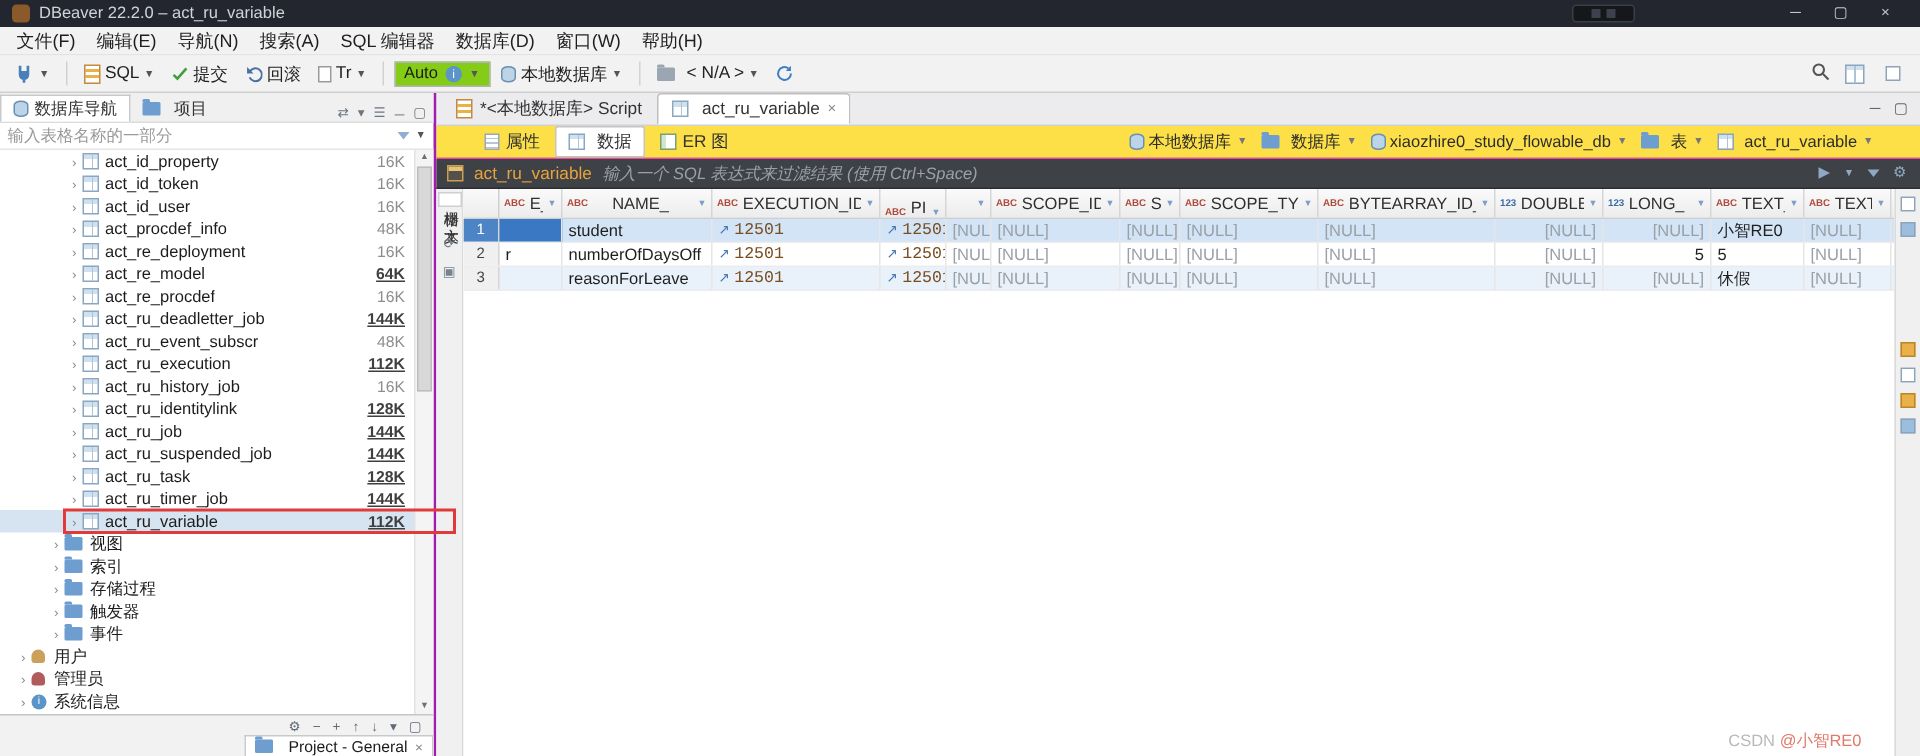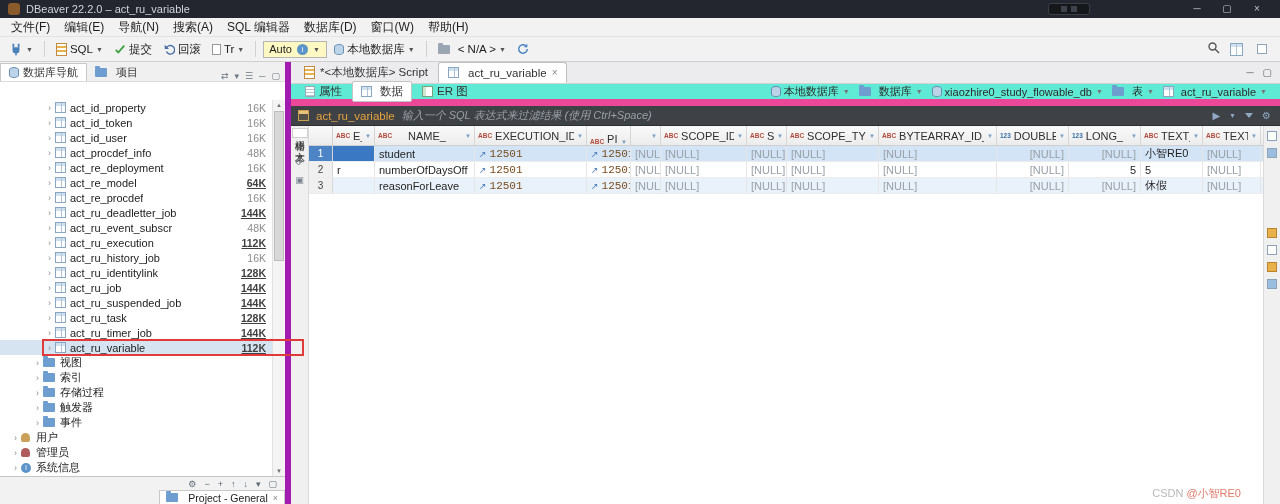--- a/index.html
+++ b/index.html
@@ -18,31 +18,31 @@
   .overlay-badge i { width:6px; height:6px; background:#3c414b; display:block; }
   .win-controls { margin-left:auto; display:flex; }
   .win-btn { width:30px; text-align:center; font-size:10px; color:#c2c7cf; line-height:18px; }
   
   .menubar { height:19px; background:#f2f2f3; display:flex; align-items:center; padding-left:4px; border-bottom:1px solid #e3e3e3; }
   .menu-item { padding:0 7px; font-size:12px; color:#1e1e1e; white-space:nowrap; }
   .toolbar { height:25px; background:#f2f2f3; border-bottom:1px solid #cfcfcf; display:flex; align-items:center; padding:0 5px; gap:3px; }
   .tbtn { display:flex; align-items:center; gap:3px; padding:1px 4px; border-radius:2px; font-size:11.5px; color:#222; white-space:nowrap; }
   .tsep { width:1px; height:16px; background:#d2d2d2; margin:0 4px; flex:none; }
   .caret { font-size:7px; color:#555; }
-  .combo { background:#fef9c3; border:1px solid #b5b5b5; height:17px; display:flex; align-items:center; padding:0 5px; gap:5px; font-size:11px; min-width:64px; }
+  .combo { background:#84cc16; border:1px solid #b5b5b5; height:17px; display:flex; align-items:center; padding:0 5px; gap:5px; font-size:11px; min-width:64px; }
   .info-dot { width:11px; height:11px; border-radius:50%; background:#5b94c8; color:#fff; font-size:8px;
     display:inline-flex; align-items:center; justify-content:center; flex:none; }
   .toolbar-right { margin-left:auto; display:flex; gap:10px; align-items:center; padding-right:8px; }
   .ic-doc { width:9px; height:11px; border:1px solid #999; background:#fff; display:inline-block; }
   .ic-sqlpage { width:11px; height:13px; border:1px solid #c48a3f; display:inline-block;
     background:linear-gradient(#fff 2px, #e8b14a 2px 4px, #fff 4px 6px, #e8b14a 6px 8px, #fff 8px); }
   
   .main { display:flex; height:442px; }
   
-  .left-panel { width:291px; min-width:291px; border-right:6px solid #a21caf; position:relative; background:#fff; }
+  .left-panel { width:291px; min-width:291px; border-right:2px solid #a21caf; position:relative; background:#fff; }
   .panel-tabs { height:20px; background:#f0f0f1; border-bottom:1px solid #dcdcdc; display:flex; align-items:flex-end; font-size:11px; }
   .ptab { padding:0 8px; display:flex; gap:4px; align-items:center; height:18px; color:#333; }
   .ptab.active { background:#fff; border:1px solid #c9c9c9; border-bottom:none; }
   .ptab-icons { margin-left:auto; display:flex; gap:6px; padding-right:5px; color:#6b7680; font-size:9px; align-items:center; }
   .filter-row { height:18px; border-bottom:1px solid #e4e4e4; display:flex; align-items:center; padding:0 5px; gap:4px; }
   .filter-text { color:#9a9a9a; font-size:11px; flex:1; white-space:nowrap; overflow:hidden; }
   .funnel { width:0; height:0; border-left:4px solid transparent; border-right:4px solid transparent; border-top:5px solid #8fb0d0; }
   .tree { position:absolute; top:38px; bottom:28px; left:0; right:13px; overflow:hidden; }
   .trow { height:15px; display:flex; align-items:center; font-size:11px; color:#1c1c1c; }
   .trow.table { padding-left:44px; }
@@ -72,21 +72,21 @@
   .mini-tab-row { height:14px; display:flex; align-items:flex-end; padding-left:3px;justify-content:flex-end; }
   .mini-tab { background:#fff; border:1px solid #c9c9c9; border-bottom:none; font-size:10.5px; padding:0 6px; display:flex; gap:5px; align-items:center; height:14px; }
   .mini-close { color:#888; font-size:9px; }
   
   .editor { flex:1; display:flex; flex-direction:column; position:relative; min-width:0; }
   .etab-row { height:22px; background:#ececee; border-bottom:1px solid #d2d2d2; display:flex; align-items:flex-end; padding-left:3px; }
   .etab { height:21px; display:flex; align-items:center; gap:5px; padding:0 9px; font-size:11.5px; color:#333; border:1px solid transparent; white-space:nowrap; }
   .etab.active { background:#fff; border-color:#bfbfbf; border-bottom-color:#fff; border-radius:3px 3px 0 0; }
   .etab .close { color:#888; font-size:10px; }
   .etab-icons { margin-left:auto; padding-right:8px; display:flex; gap:9px; color:#666; font-size:10px; align-self:center; }
-  .subrow { height:22px; background:#5eead4; border-bottom:7px solid #ec4899; display:flex; align-items:center; padding:0 6px; }
+  .subrow { height:22px; background:#fde047; border-bottom:1px solid #ec4899; display:flex; align-items:center; padding:0 24px; }
   .stab { display:flex; align-items:center; gap:4px; padding:2px 8px; font-size:11.5px; color:#333; white-space:nowrap; }
   .stab.active { background:#fff; border:1px solid #c4c4c4; border-radius:2px; }
   .ic-props { width:10px; height:11px; border:1px solid #98a8b8; display:inline-block;
     background:repeating-linear-gradient(#fff 0 2px, #b8c6d4 2px 3px); }
   .ic-er { width:11px; height:11px; border:1px solid #7aa07a; display:inline-block;
     background:linear-gradient(90deg, #cfe6cf 3px, #fff 3px); }
   .breadcrumb { margin-left:auto; display:flex; align-items:center; gap:3px; font-size:11px; color:#2c2c2c; padding-right:4px; }
   .bc-item { display:flex; align-items:center; gap:3px; padding:1px 3px; white-space:nowrap; }
   .bc-caret { font-size:7px; color:#777; margin-left:1px; }
   .ticon-db { width:10px; height:11px; background:#bcd4e8; border:1px solid #6b8fb0; border-radius:5px / 3px; flex:none; }
@@ -242,20 +242,25 @@
           <span class="ticon-folder"></span>
           <span>项目</span>
         </span>
         <span class="ptab-icons">
           <span>⇄</span>
           <span>▾</span>
           <span>☰</span>
           <span>─</span>
           <span>▢</span>
         </span>
+      </div>
+      <div class="filter-row">
+        <span class="filter-text">输入表格名称的一部分</span>
+        <span class="funnel"></span>
+        <span class="caret">▼</span>
       </div>
       <div class="tree" id="tree">
           <div class="trow table">
             <span class="chev">›</span>
             <span class="ticon-table"></span>
             <span class="tname">act_id_property</span>
             <span class="tsize">16K</span>
           </div>
           <div class="trow table">
             <span class="chev">›</span>

